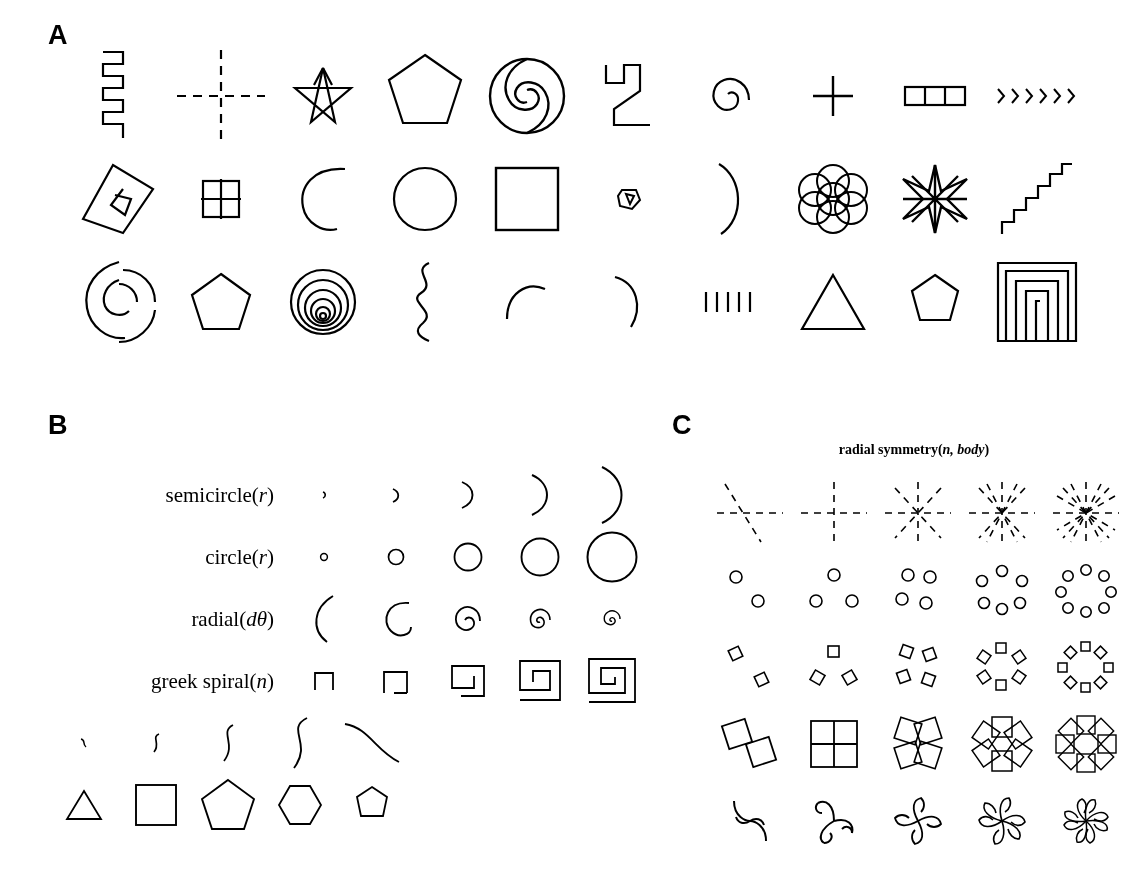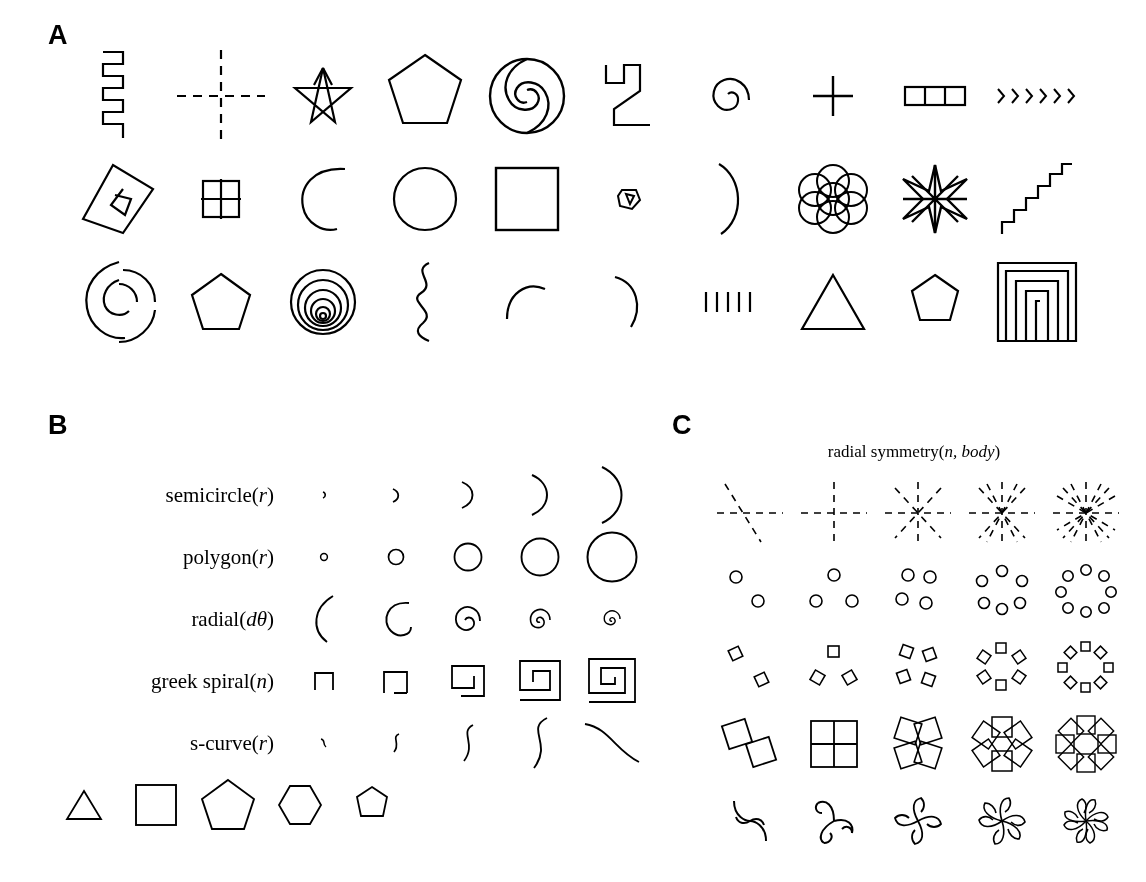--- a/index.html
+++ b/index.html
@@ -95,23 +95,24 @@
     top: 412px;
     width: 460px;
     height: 450px;
   }
   #panel-c .c-title {
     position: absolute;
     left: 32px;
     top: 30px;
     width: 420px;
     text-align: center;
-    font-size: 17px;
+    font-size: 14px;
     font-family: "Liberation Serif", serif;
     white-space: nowrap;
+    font-weight: bold;
   }
   #panel-c .c-title .it { font-style: italic; }
   #panel-c .c-grid {
     position: absolute;
     left: 36px;
     top: 62px;
     width: 420px;
     display: grid;
     grid-template-columns: repeat(5, 84px);
     grid-template-rows: repeat(5, 77px);
@@ -409,21 +410,21 @@
             </div>
           <div class="b-cell">
               <svg width="40" height="60" viewBox="0 0 40 60">
                 <path d="M10 2 C36 14 36 46 10 58" fill="none" stroke="#000" stroke-width="2"></path>
               </svg>
             </div>
         </div>
       </div>
 
       <div class="b-row">
-        <div class="b-label"><span>polygon(</span><span class="it">r</span><span>)</span></div>
+        <div class="b-label"><span>circle(</span><span class="it">r</span><span>)</span></div>
         <div class="b-cells">
           <div class="b-cell">
               <svg width="12" height="12" viewBox="0 0 12 12">
                 <circle cx="6" cy="6" r="3.4" fill="none" stroke="#000" stroke-width="1.5"></circle>
               </svg>
             </div>
           <div class="b-cell">
               <svg width="20" height="20" viewBox="0 0 20 20">
                 <circle cx="10" cy="10" r="7.5" fill="none" stroke="#000" stroke-width="1.7"></circle>
               </svg>
@@ -502,21 +503,20 @@
             </div>
           <div class="b-cell">
               <svg width="54" height="50" viewBox="0 0 54 50">
                 <path d="M4 46 L50 46 L50 3 L4 3 L4 37 L40 37 L40 12 L16 12 L16 28 L30 28 L30 21" fill="none" stroke="#000" stroke-width="1.8"></path>
               </svg>
             </div>
         </div>
       </div>
 
       <div class="b-row">
-        <div class="b-label"><span>s-curve(</span><span class="it">r</span><span>)</span></div>
         <div class="b-cells">
           <div class="b-cell">
               <svg width="14" height="16" viewBox="0 0 14 16">
                 <path d="M4 4 C9 5 5 9 9 12" fill="none" stroke="#000" stroke-width="1.5"></path>
               </svg>
             </div>
           <div class="b-cell">
               <svg width="20" height="26" viewBox="0 0 20 26">
                 <path d="M13 4 C5 7 15 14 8 22" fill="none" stroke="#000" stroke-width="1.7"></path>
               </svg>

